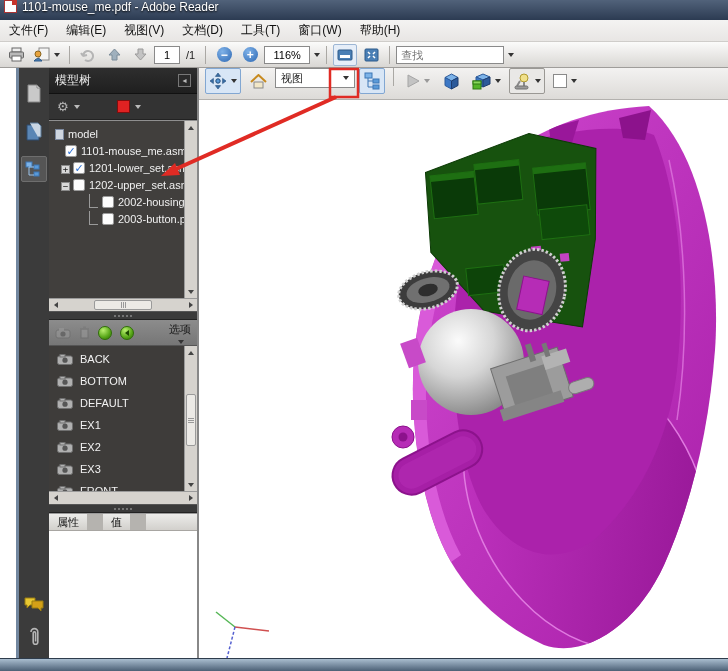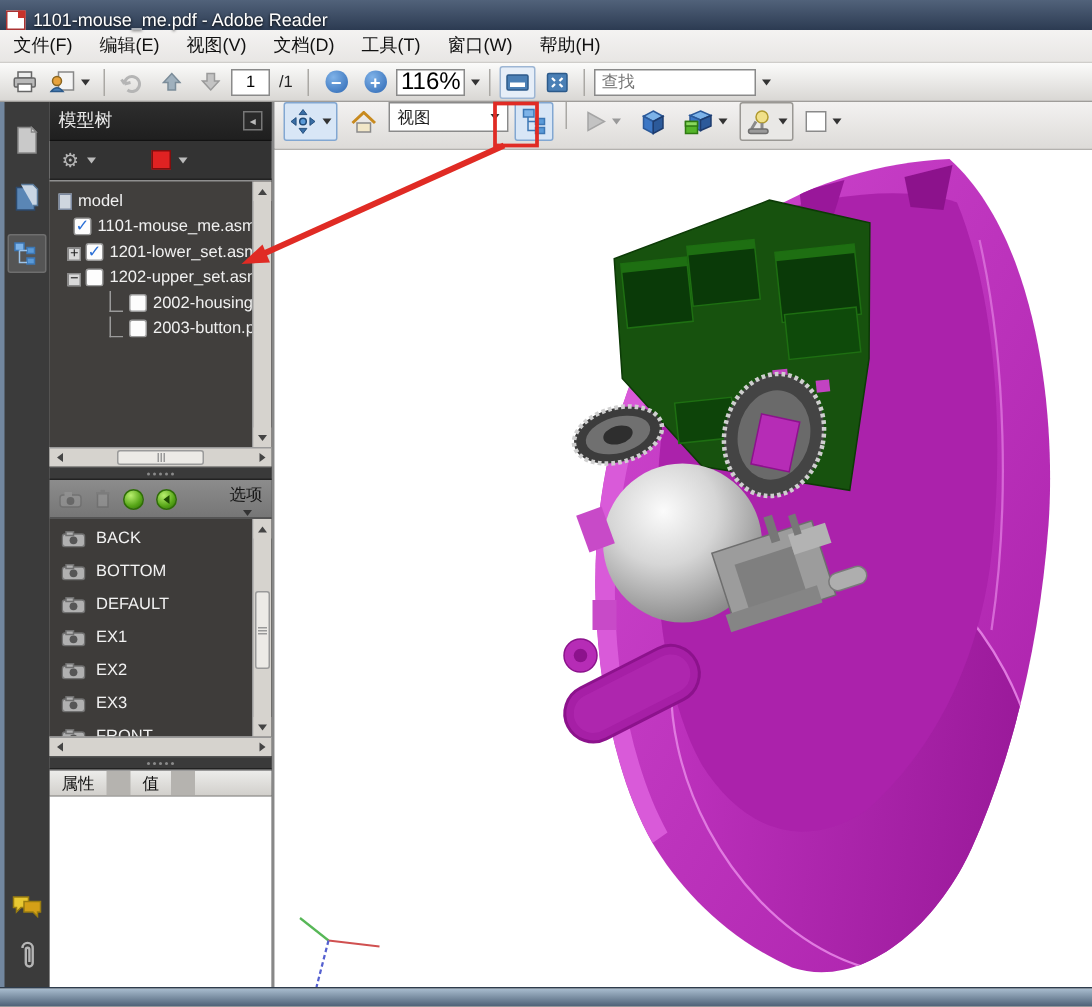--- a/index.html
+++ b/index.html
@@ -3,21 +3,21 @@
 <meta charset="utf-8">
 <style>
   html,body{margin:0;padding:0;background:#555;}
   .window{position:relative;width:728px;height:671px;overflow:hidden;
     font-family:"Liberation Sans","DejaVu Sans",sans-serif;font-size:12px;
     background:#fff;box-sizing:border-box;}
   *,*:before,*:after{box-sizing:border-box;}
 
   
   .titlebar{height:20px;background:linear-gradient(#566congratulations 0,#000 0); }
-  .titlebar{height:20px;background:linear-gradient(#51627a,#2c3b52);display:flex;align-items:flex-end;
+  .titlebar{height:20px;background:linear-gradient(#51627a,#2c3b52);display:flex;align-items:flex-start;
     color:#fff;padding-left:4px;gap:5px;}
   .titlebar .app-ico{width:13px;height:13px;position:relative;flex:0 0 auto;}
   .app-ico .pg{position:absolute;inset:0;background:#fff;border:1px solid #a33;}
   .app-ico .fold{position:absolute;right:0;top:0;width:5px;height:5px;background:#c8332b;}
   .titlebar .t-text{font-size:12px;text-shadow:0 1px 2px #000;white-space:nowrap;}
 
   
   .menubar{height:22px;background:linear-gradient(#f4f3f2,#e8e6e4);display:flex;align-items:stretch;
     border-bottom:1px solid #cfcdca;color:#111;}
   .menu-item{display:flex;align-items:center;padding:0 9px;cursor:default;}
@@ -29,28 +29,28 @@
     border:1px solid transparent;border-radius:2px;padding:0 2px;gap:1px;}
   .tb-sep{width:1px;height:18px;background:#aaa8a4;margin:0 4px;flex:0 0 auto;}
   .dd{width:0;height:0;border-left:3px solid transparent;border-right:3px solid transparent;
     border-top:4px solid #333;margin-left:2px;}
   .dd.dis{border-top-color:#999;}
   .pg-input{width:26px;height:18px;border:1px solid #8a8a8a;background:#fff;font-size:11px;
     text-align:center;padding:0;font-family:inherit;}
   .pg-total{font-size:11px;color:#222;padding:0 4px;}
   .zoom-circle{width:15px;height:15px;border-radius:50%;background:radial-gradient(circle at 35% 30%,#7fb2e8,#2c67b3);
     color:#fff;display:flex;align-items:center;justify-content:center;font-size:12px;line-height:1;font-weight:bold;}
-  .zoom-box{width:46px;height:18px;border:1px solid #8a8a8a;background:#fff;font-size:16px;
+  .zoom-box{width:46px;height:18px;border:1px solid #8a8a8a;background:#fff;font-size:11px;
     display:flex;align-items:center;justify-content:center;}
   .find-input{width:108px;height:18px;border:1px solid #8a8a8a;background:#fff;font-size:11px;
     padding:0 4px;font-family:inherit;color:#555;}
   .icon-svg{display:block;}
 
   
-  .body{display:flex;height:590px;}
+  .body{display:flex;height:590px;margin-left:16px;}
 
   
   .navstrip{width:33px;background:#3b3b3b;border-left:3px solid #72879f;display:flex;flex-direction:column;
     align-items:center;padding-top:12px;position:relative;flex:0 0 auto;}
   .nav-btn{width:26px;height:26px;display:flex;align-items:center;justify-content:center;border-radius:2px;
     margin-bottom:12px;border:1px solid transparent;}
   .nav-btn.sel{background:#555;border-color:#6e6e6e;}
   .nav-bottom{position:absolute;bottom:10px;left:0;width:100%;display:flex;flex-direction:column;align-items:center;gap:14px;}
 
   

